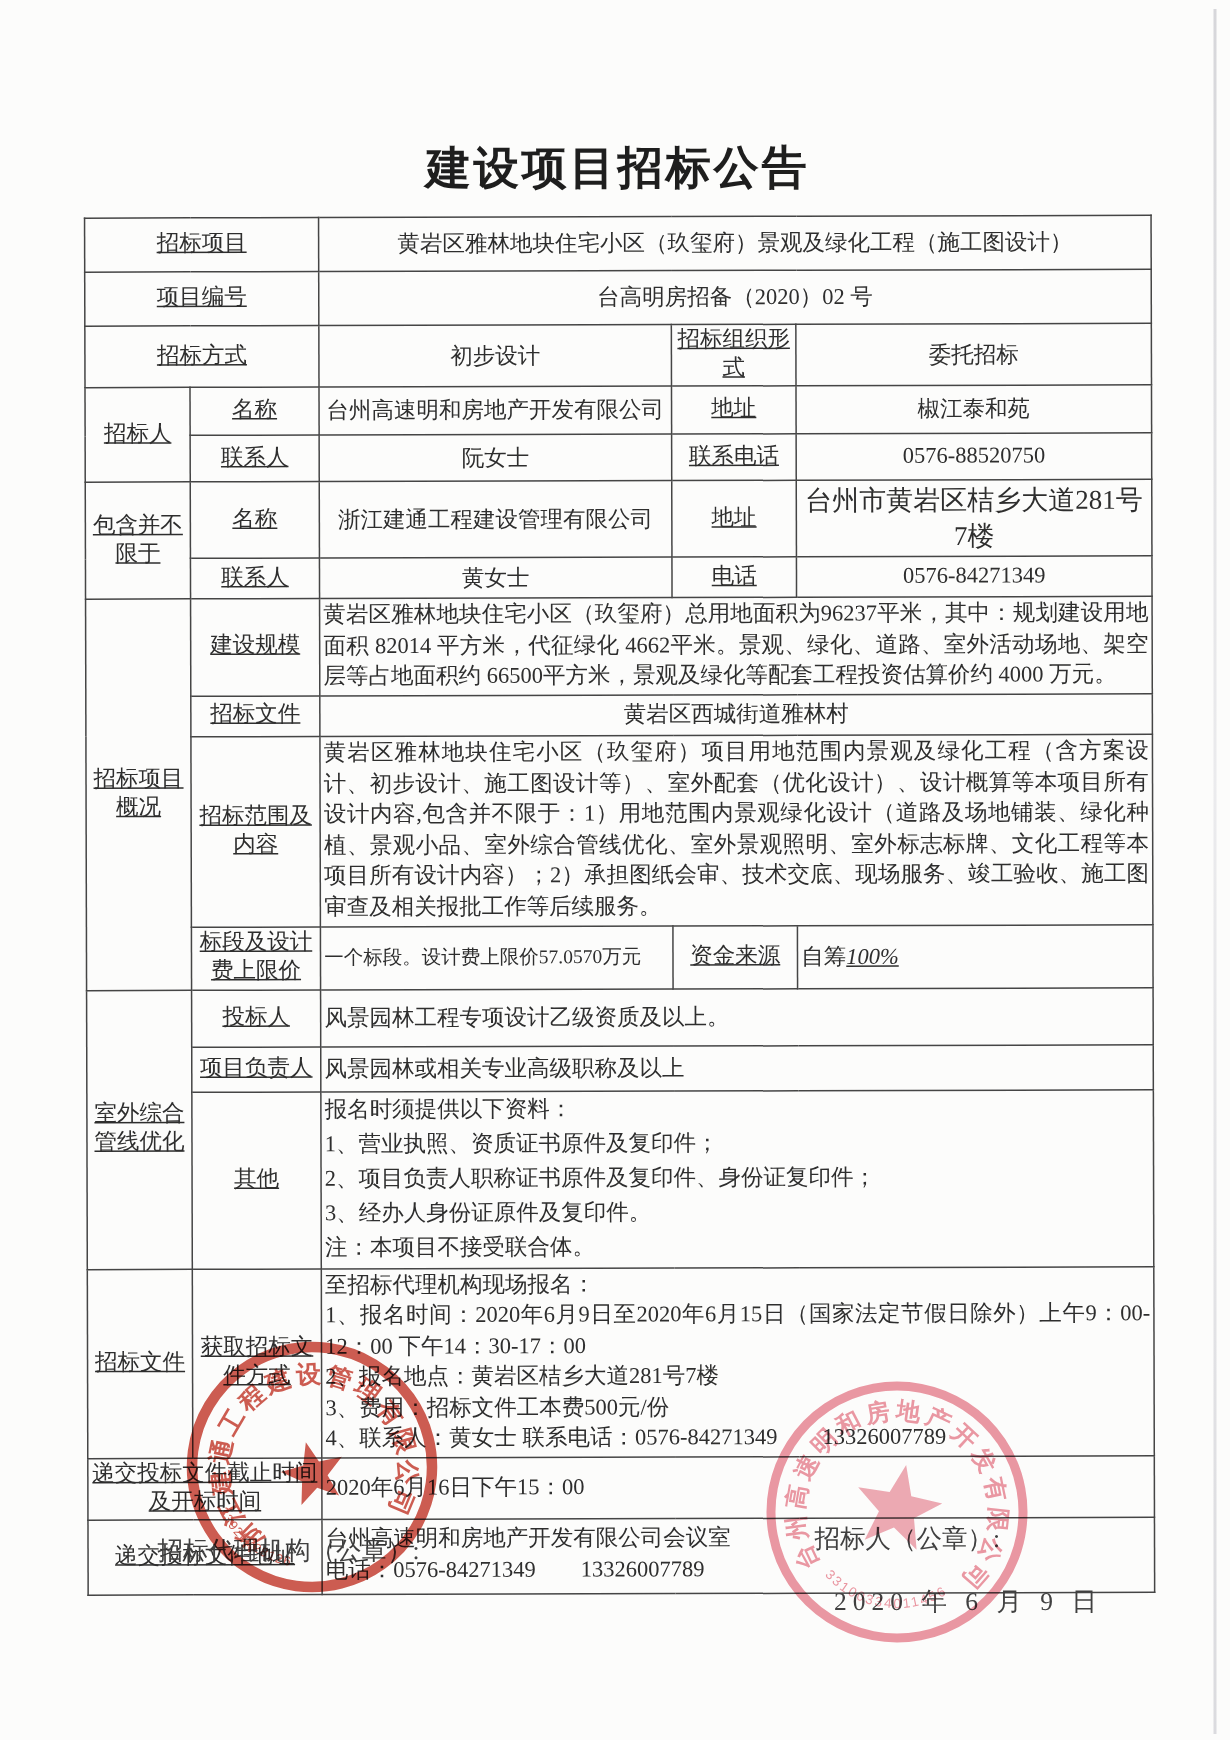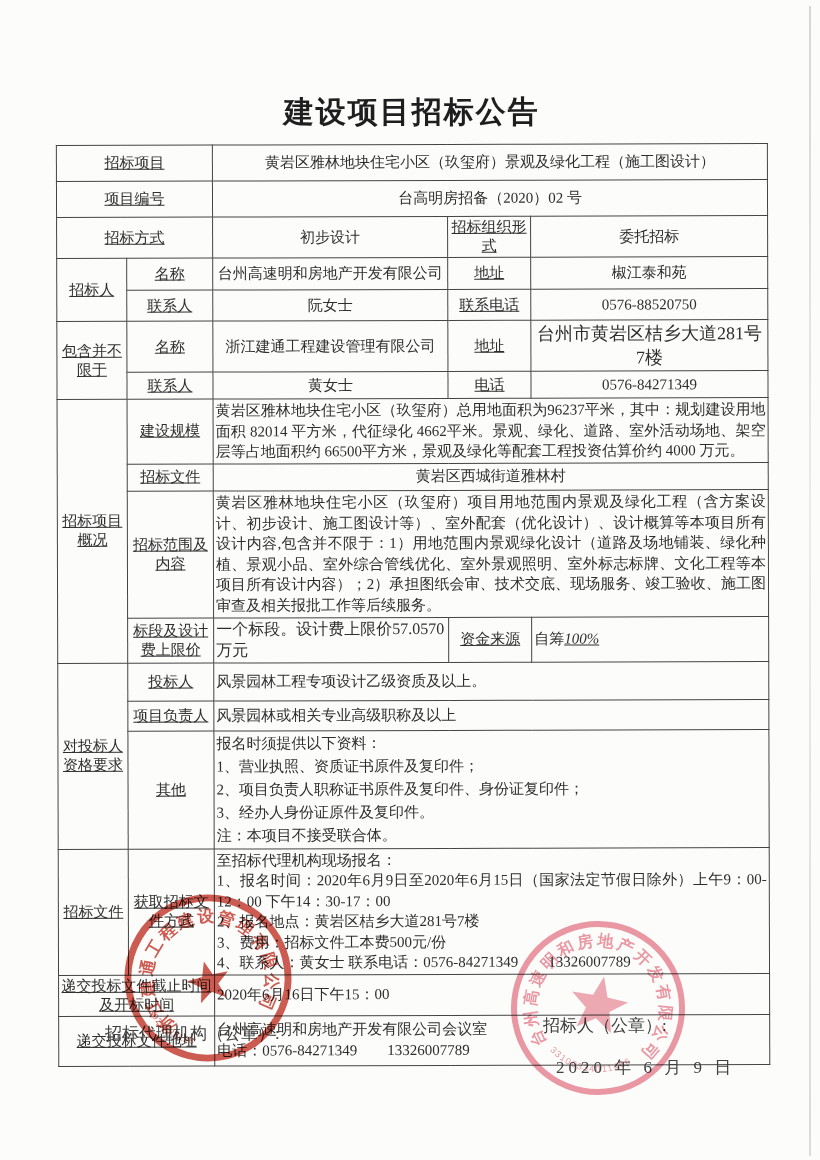--- a/index.html
+++ b/index.html
@@ -34,21 +34,21 @@
   }
   th.lab{line-height:19px;text-decoration:underline;}
   td.val{text-align:center;}
   td.longtext{
     text-align:left;vertical-align:top;
     white-space:pre-line;line-height:20.5px;padding:2px 3px;
     text-align:justify;
   }
   td.leftpad{text-align:left;padding-left:5px;}
   .prewrap{white-space:pre-line;line-height:21px;}
-  .tight{font-size:16px;letter-spacing:0;padding:0 1px;}
+  .tight{font-size:13px;letter-spacing:0;padding:0 1px;}
   .underline{text-decoration:underline;font-style:italic;}
   .footer-label{
     position:absolute;font-size:17px;color:#404040;white-space:nowrap;
     font-family:"Liberation Serif", serif;
   }
   #agency-seal-label{left:105px;top:1022px;}
   #tenderer-seal-label{left:543px;top:1014px;text-align:center;}
   #doc-date{left:556px;top:1056px;letter-spacing:4px;}
   .seal{position:absolute;mix-blend-mode:multiply;pointer-events:none;}
   #seal-agency{left:116px;top:886px;width:184px;height:184px;opacity:.82;transform:rotate(-14deg);}
@@ -126,21 +126,21 @@
           <th class="lab">招标范围及内容</th>
           <td class="longtext" colspan="3">黄岩区雅林地块住宅小区（玖玺府）项目用地范围内景观及绿化工程（含方案设计、初步设计、施工图设计等）、室外配套（优化设计）、设计概算等本项目所有设计内容,包含并不限于：1）用地范围内景观绿化设计（道路及场地铺装、绿化种植、景观小品、室外综合管线优化、室外景观照明、室外标志标牌、文化工程等本项目所有设计内容）；2）承担图纸会审、技术交底、现场服务、竣工验收、施工图审查及相关报批工作等后续服务。</td>
         </tr>
         <tr style="height:42px">
           <th class="lab">标段及设计费上限价</th>
           <td class="leftpad tight">一个标段。设计费上限价57.0570万元</td>
           <th class="lab">资金来源</th>
           <td class="leftpad"><span>自筹</span><span class="underline">100%</span></td>
         </tr>
         <tr style="height:38px">
-          <th class="lab" rowspan="3">对投标人资格要求</th>
+          <th class="lab" rowspan="3">室外综合管线优化</th>
           <th class="lab">投标人</th>
           <td class="leftpad" colspan="3">风景园林工程专项设计乙级资质及以上。</td>
         </tr>
         <tr style="height:30px">
           <th class="lab">项目负责人</th>
           <td class="leftpad" colspan="3">风景园林或相关专业高级职称及以上</td>
         </tr>
         <tr style="height:118px">
           <th class="lab">其他</th>
           <td class="longtext" colspan="3" style="line-height:23px">报名时须提供以下资料：

